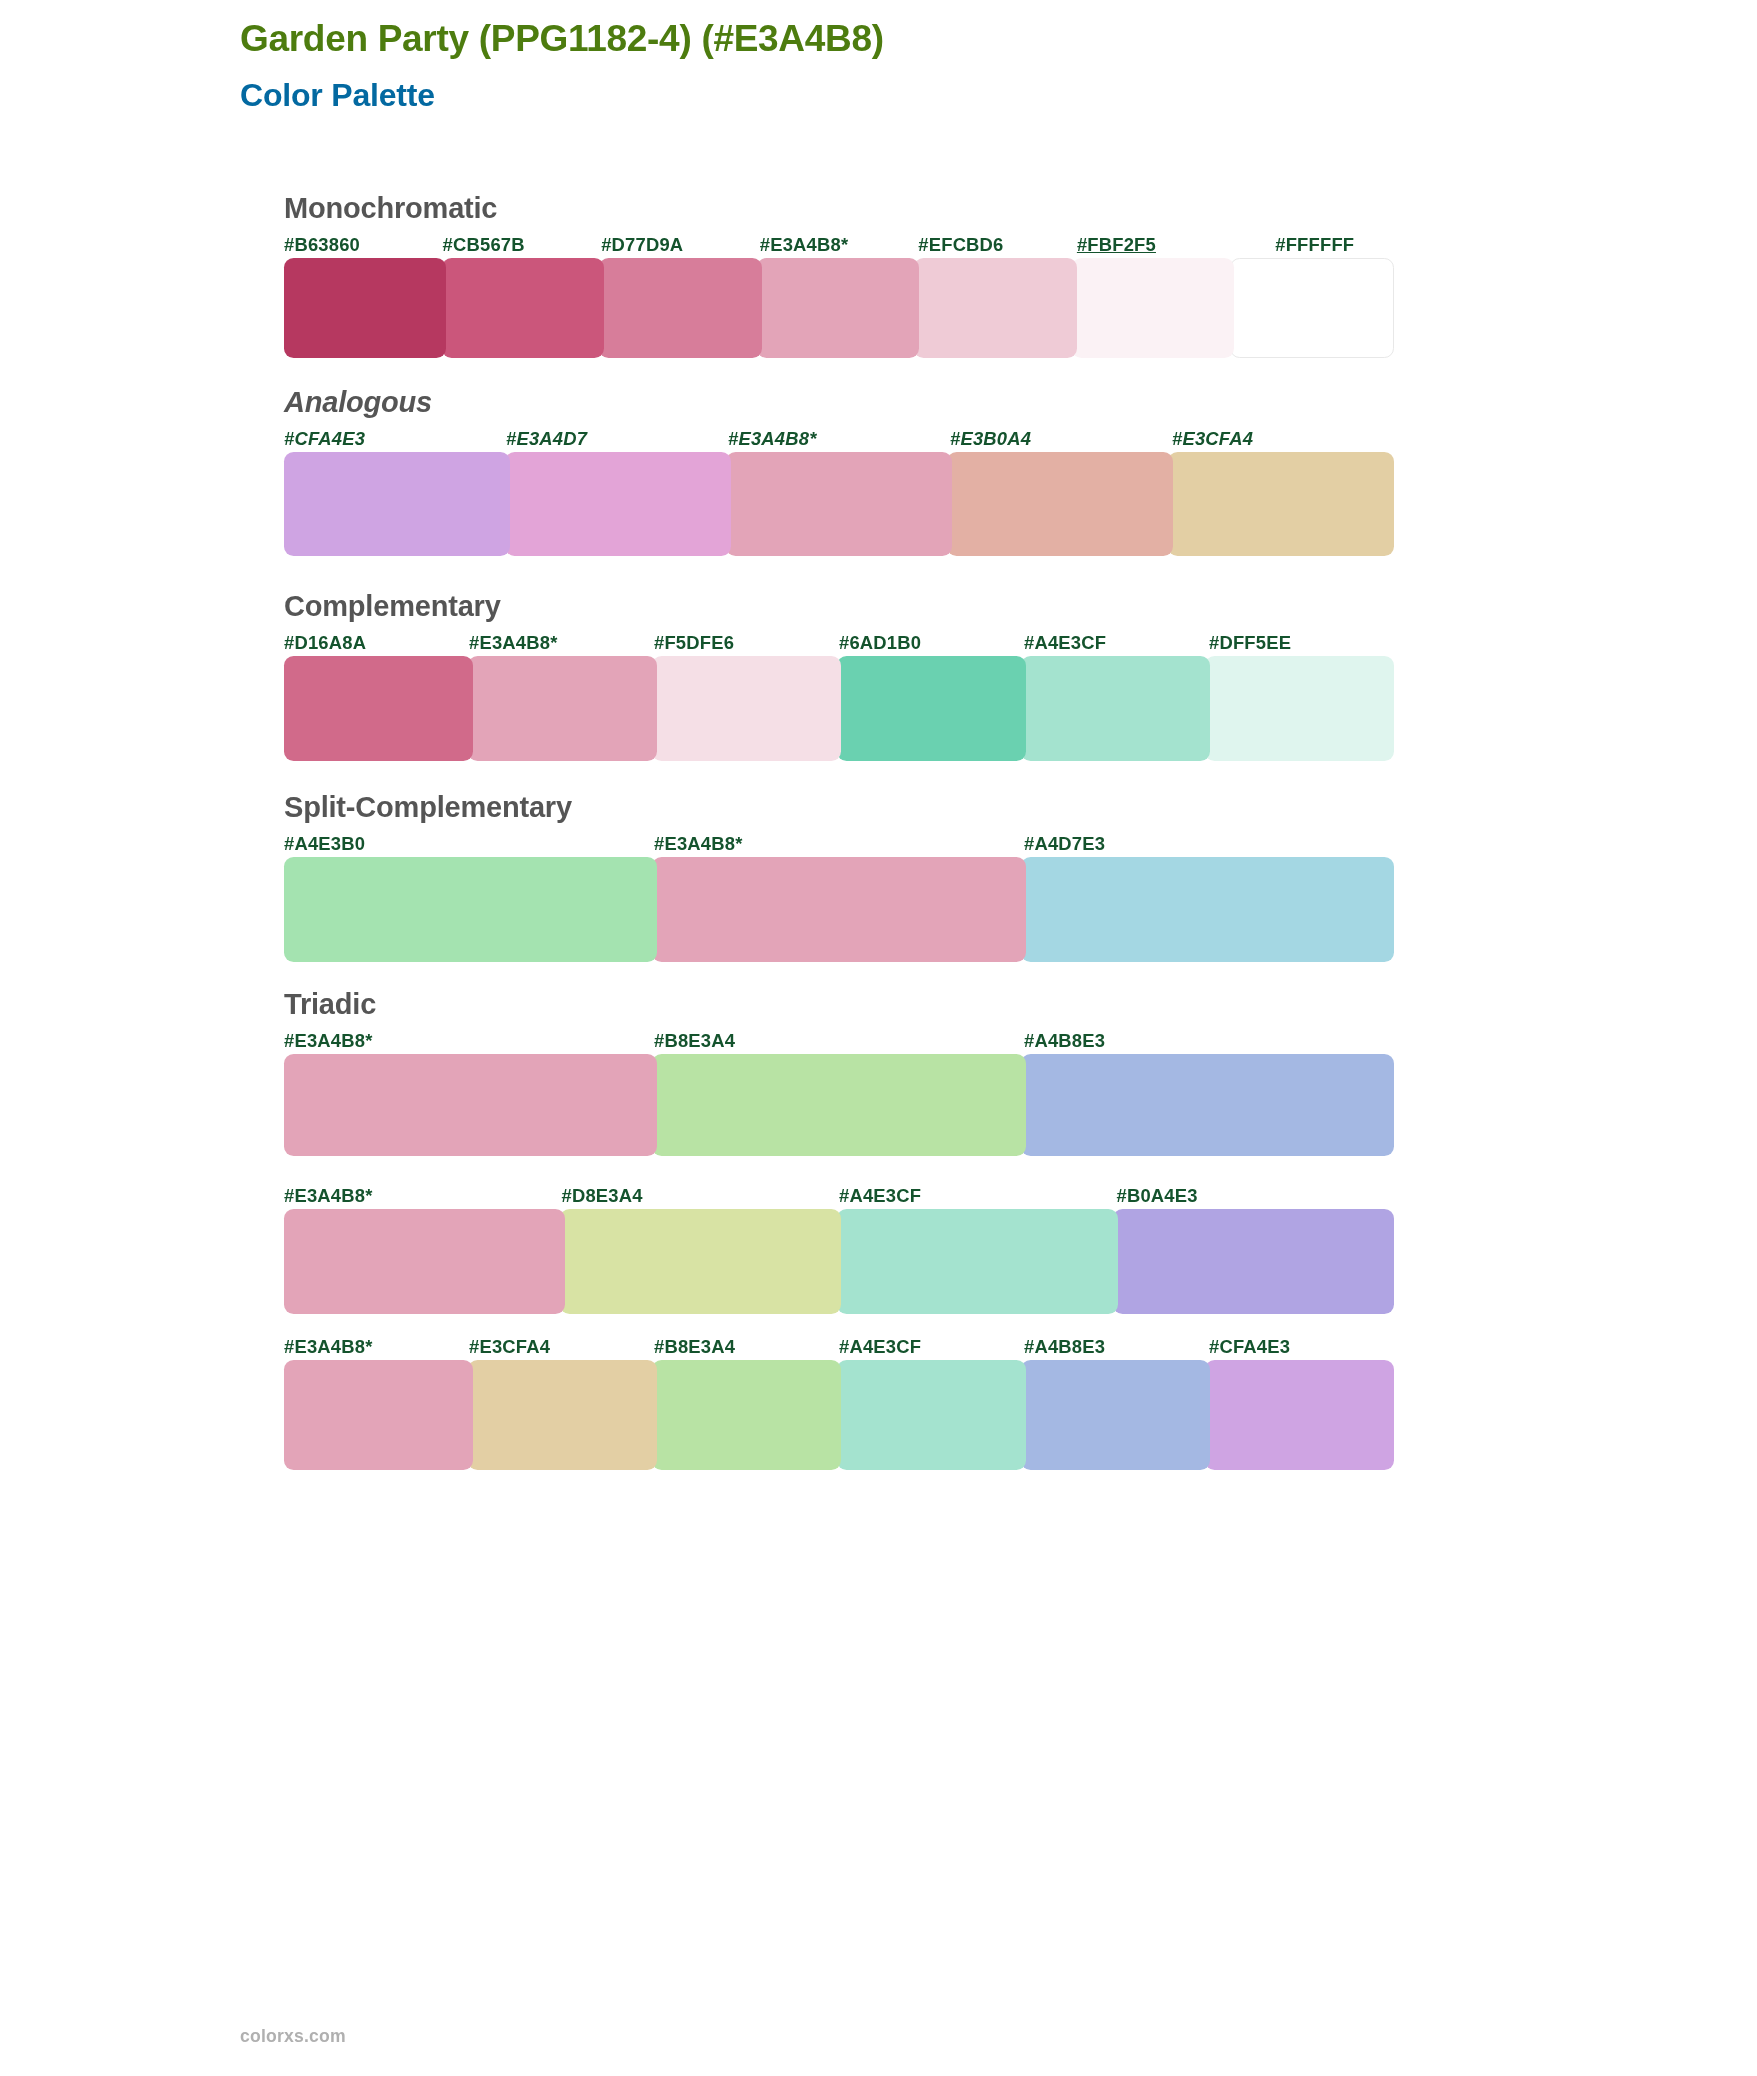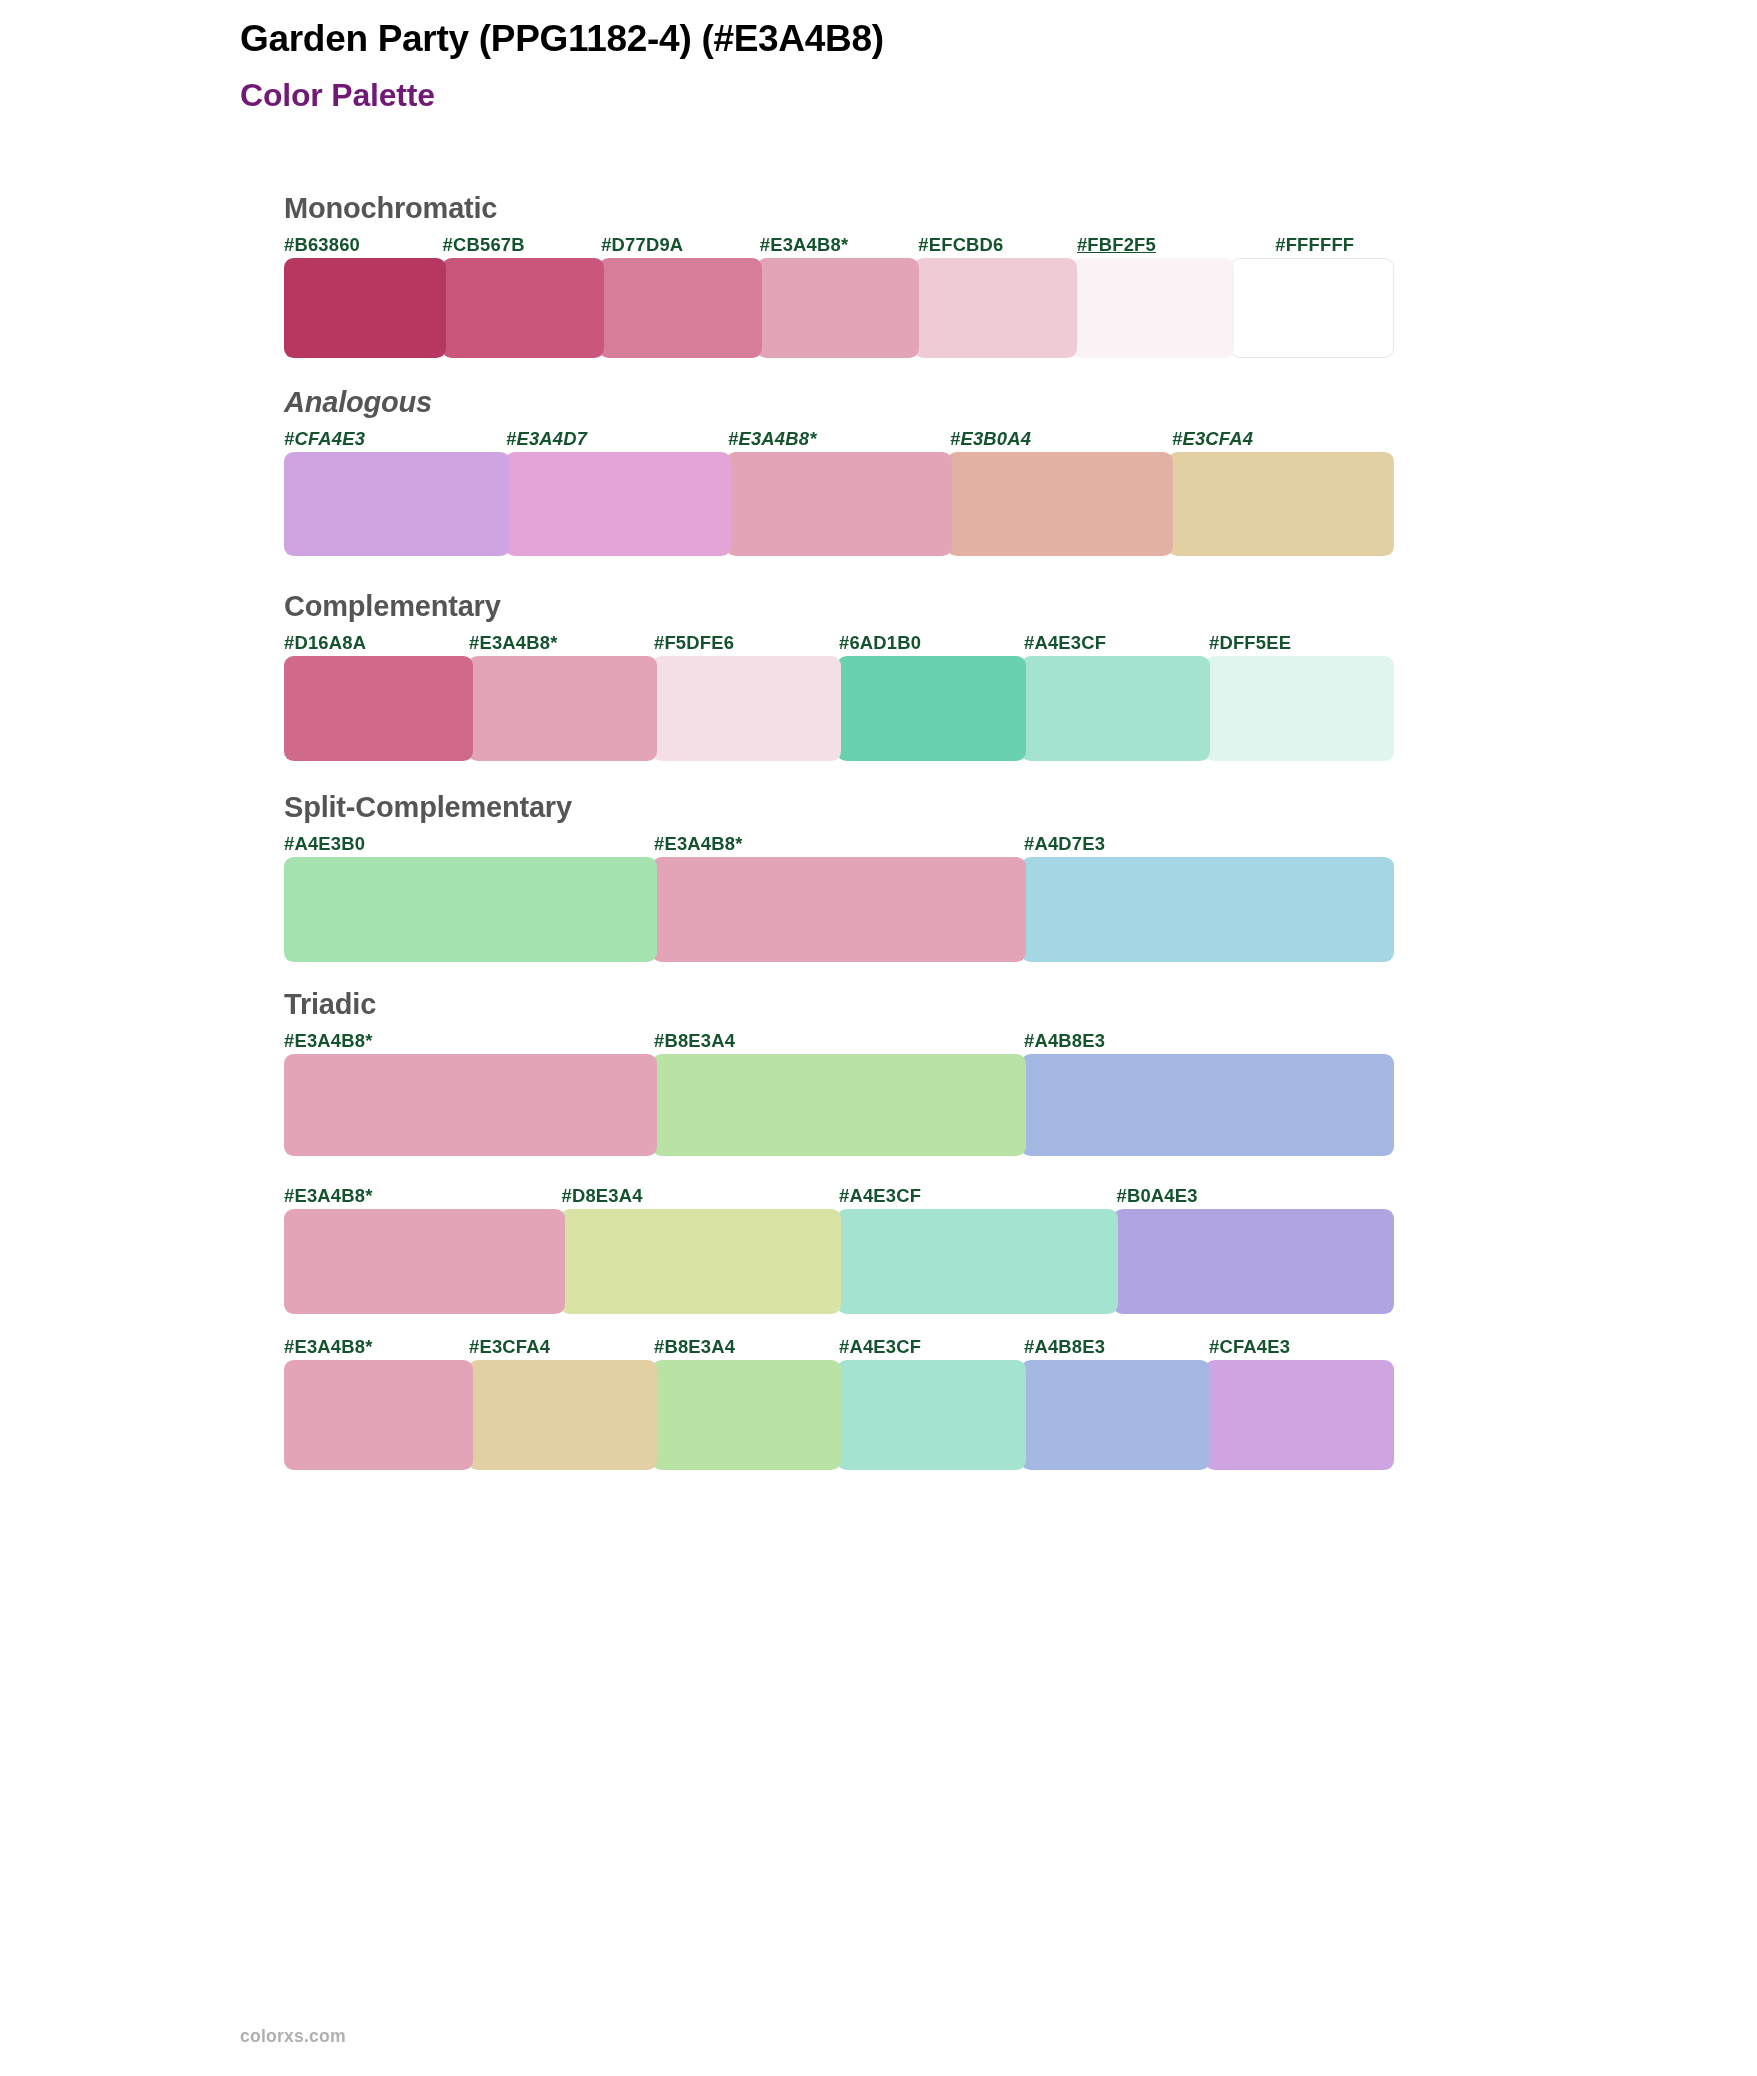--- a/index.html
+++ b/index.html
@@ -24,30 +24,30 @@
   
   .header {
     position: absolute;
     left: 240px;
     top: 17.6px;
     width: 1358px;
   }
   .page-title {
     font-size: 37px;
     font-weight: bold;
-    color: #000000;
+    color: #4d7c0f;
     letter-spacing: -0.3px;
     line-height: 1.12;
     margin: 0;
     white-space: nowrap;
   }
   .page-subtitle {
     font-size: 32px;
     font-weight: bold;
-    color: #701a75;
+    color: #0369a1;
     letter-spacing: -0.2px;
     line-height: 1.15;
     margin: 17.6px 0 0 0;
     white-space: nowrap;
   }
 
   
   .sections {
     position: absolute;
     left: 240px;

